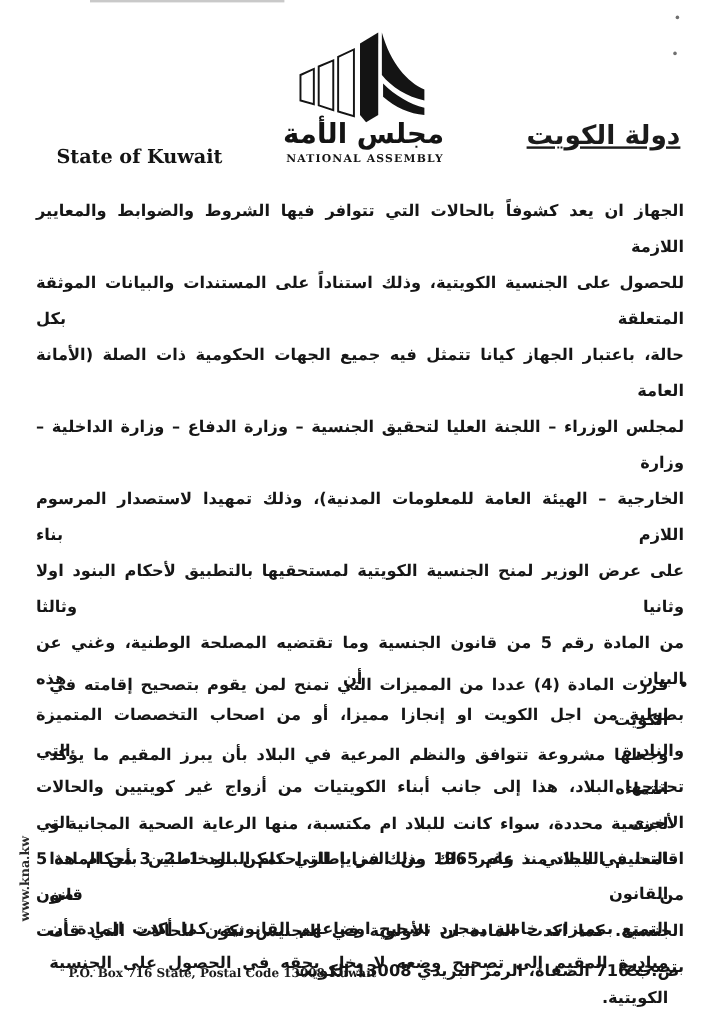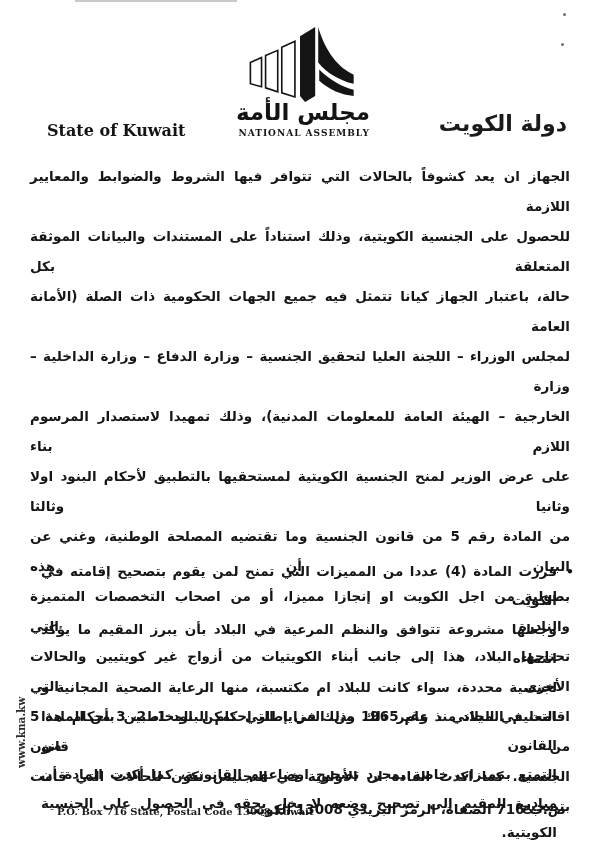--- a/index.html
+++ b/index.html
@@ -30,22 +30,22 @@
     font-family:"DejaVu Serif",serif;
     font-size:9px;font-weight:bold;letter-spacing:1px;
     margin-top:3px;color:#141414;white-space:nowrap;
   }
   .state-en{
     position:absolute;left:47px;top:121px;
     font-family:"DejaVu Serif",serif;
     font-size:16px;font-weight:bold;color:#141414;
   }
   .state-ar{
-    position:absolute;right:33px;top:111px;
-    font-size:22px;font-weight:bold;direction:rtl;color:#1b1b1b;
+    position:absolute;right:33px;top:101px;
+    font-size:22px;font-weight:bold;direction:rtl;color:#1b1b1b;text-decoration:underline;
   }
   
   .main-para{
     position:absolute;right:30px;top:161px;width:540px;
     direction:rtl;font-size:13.5px;font-weight:bold;color:#161616;
   }
   .main-para .tline{line-height:30px;}
   .bullet-para{
     position:absolute;right:43px;top:557px;width:516px;
     direction:rtl;font-size:13.5px;font-weight:bold;color:#161616;

